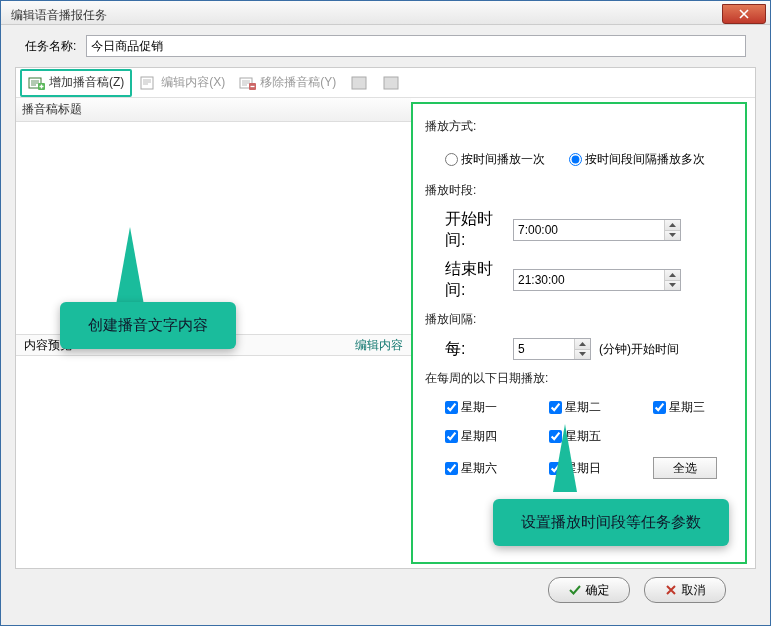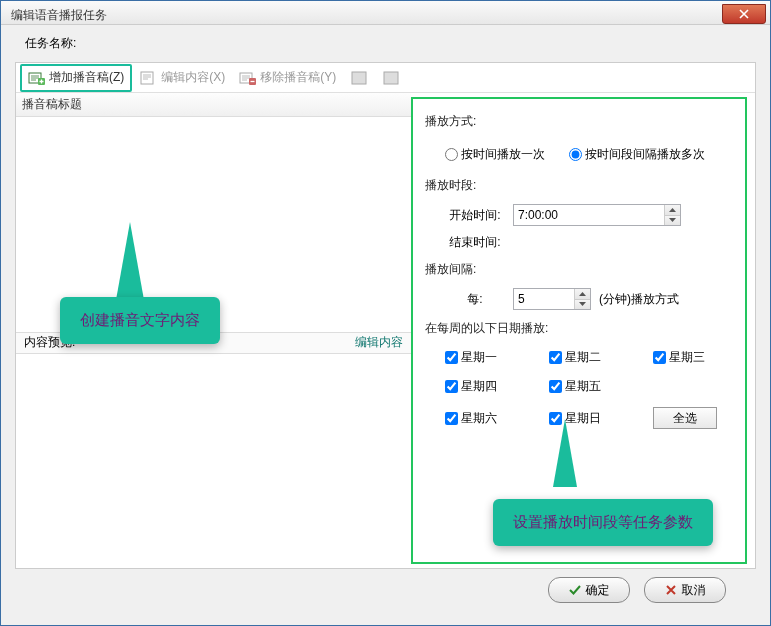--- a/index.html
+++ b/index.html
@@ -41,37 +41,37 @@
     .preview-bar .pv-action { color: #0f766e; font-size: 12px; cursor: pointer; }
     .preview-body { flex: 1; background: #fff; }
     
     .section-label { font-size: 12px; margin: 6px 0 6px 0; color: #222; }
     .radio-row { display: flex; align-items: center; gap: 24px; padding: 4px 0 8px 20px; margin-top: 12px; }
     .radio-item { display: flex; align-items: center; gap: 3px; font-size: 12px; }
     .radio-item input { margin: 0; }
     .radio-item.selected { }
     
     .form-row { display: flex; align-items: center; gap: 8px; padding: 4px 0 4px 20px; }
-    .form-row label { width: 60px; text-align: center; font-size: 12px; }
+    .form-row label { width: 60px; text-align: left; font-size: 16px; }
     .spinner { display: flex; align-items: center; border: 1px solid #abadb3; height: 22px; background: #fff; }
     .spinner input { border: none; height: 20px; padding: 0 4px; font-size: 12px; outline: none; }
     .spinner .spin-btns { width: 16px; height: 20px; display: flex; flex-direction: column; border-left: 1px solid #ccc; }
     .spinner .spin-btns div { flex: 1; background: linear-gradient(#f5f5f5,#e5e5e5); display: flex; align-items: center; justify-content: center; cursor: pointer; }
     .spinner .spin-btns div:first-child { border-bottom: 1px solid #ccc; }
     .spinner .spin-btns svg { width: 7px; height: 4px; }
     
     .days-grid { display: grid; grid-template-columns: repeat(3, 1fr); gap: 12px 24px; padding: 6px 0 0 20px; align-items: center; }
     .day-item { display: flex; align-items: center; gap: 3px; font-size: 12px; }
     .select-all-btn { width: 64px; height: 22px; background: linear-gradient(#fdfdfd,#e8e8e8); border: 1px solid #999; cursor: pointer; font-size: 12px; }
     
     .bottom-bar { height: 42px; display: flex; align-items: center; justify-content: flex-end; gap: 14px; padding: 0 30px; }
     .dlg-btn { width: 82px; height: 26px; background: linear-gradient(#fdfdfd,#e0e0e0); border: 1px solid #888; border-radius: 12px; display: flex; align-items: center; justify-content: center; gap: 5px; cursor: pointer; font-size: 12px; }
     
     
-    .callout { position: absolute; background: #1abc9c; color: #701a75; padding: 14px 20px; border-radius: 6px; font-size: 15px; box-shadow: 0 3px 10px rgba(0,0,0,0.3); z-index: 10; }
+    .callout { position: absolute; background: #1abc9c; color: #0f172a; padding: 14px 28px; border-radius: 6px; font-size: 15px; box-shadow: 0 3px 10px rgba(0,0,0,0.3); z-index: 10; }
     .callout-arrow { position: absolute; width: 0; height: 0; }
     .callout1 { top: 180px; left: 44px; }
     .callout1-arrow { top: 105px; left: 100px; border-left: 14px solid transparent; border-right: 14px solid transparent; border-bottom: 78px solid #1abc9c; }
     .callout2 { top: 498px; left: 492px; }
     .callout2-arrow { top: 434px; left: 560px; border-left: 12px solid transparent; border-right: 12px solid transparent; border-bottom: 68px solid #1abc9c; }
   </style>
 </head>
 <body>
 
 <div class="window">
@@ -80,20 +80,21 @@
     <div class="close-btn">
       <svg viewBox="0 0 10 10">
           <path d="M1 1 L9 9 M9 1 L1 9" stroke="#fff" stroke-width="1.6"></path>
         </svg>
     </div>
   </div>
 
   <div class="content">
     <div class="name-row">
       <label>任务名称:</label>
+      <input class="name-input" value="今日商品促销" style="">
     </div>
 
     <div class="main-panel">
       <div class="toolbar">
         <div class="tool-btn tool-highlight">
           <span class="tb-icon">
               <svg viewBox="0 0 18 16">
                 <rect x="1" y="3" width="12" height="10" fill="#fff" stroke="#3a7a3a"></rect>
                 <path d="M3 6h8M3 8h8M3 10h5" stroke="#3a7a3a" stroke-width="0.8"></path>
                 <rect x="10" y="8" width="7" height="7" fill="#5cb85c" rx="1"></rect>
@@ -184,41 +185,56 @@
                 <div>
                     <svg viewBox="0 0 7 4">
                       <path d="M0 0 L3.5 4 L7 0 Z" fill="#555"></path>
                     </svg>
                   </div>
               </div>
             </div>
           </div>
           <div class="form-row">
             <label>结束时间:</label>
+            <div class="spinner">
+              <input style="width: 150px;" value="21:30:00">
+              <div class="spin-btns">
+                <div>
+                    <svg viewBox="0 0 7 4">
+                      <path d="M0 4 L3.5 0 L7 4 Z" fill="#555"></path>
+                    </svg>
+                  </div>
+                <div>
+                    <svg viewBox="0 0 7 4">
+                      <path d="M0 0 L3.5 4 L7 0 Z" fill="#555"></path>
+                    </svg>
+                  </div>
+              </div>
+            </div>
           </div>
 
           <div class="section-label">播放间隔:</div>
           <div class="form-row">
             <label>每:</label>
             <div class="spinner">
               <input style="width: 60px;" value="5">
               <div class="spin-btns">
                 <div>
                     <svg viewBox="0 0 7 4">
                       <path d="M0 4 L3.5 0 L7 4 Z" fill="#555"></path>
                     </svg>
                   </div>
                 <div>
                     <svg viewBox="0 0 7 4">
                       <path d="M0 0 L3.5 4 L7 0 Z" fill="#555"></path>
                     </svg>
                   </div>
               </div>
             </div>
-            <span>(分钟)播放方式</span>
+            <span>(分钟)开始时间</span>
           </div>
 
           <div class="section-label">在每周的以下日期播放:</div>
           <div class="days-grid">
             <label class="day-item">
                 <input type="checkbox" checked="" style="">
                 <span>星期一</span>
               </label>
             <label class="day-item">
                 <input type="checkbox" checked="" style="">

